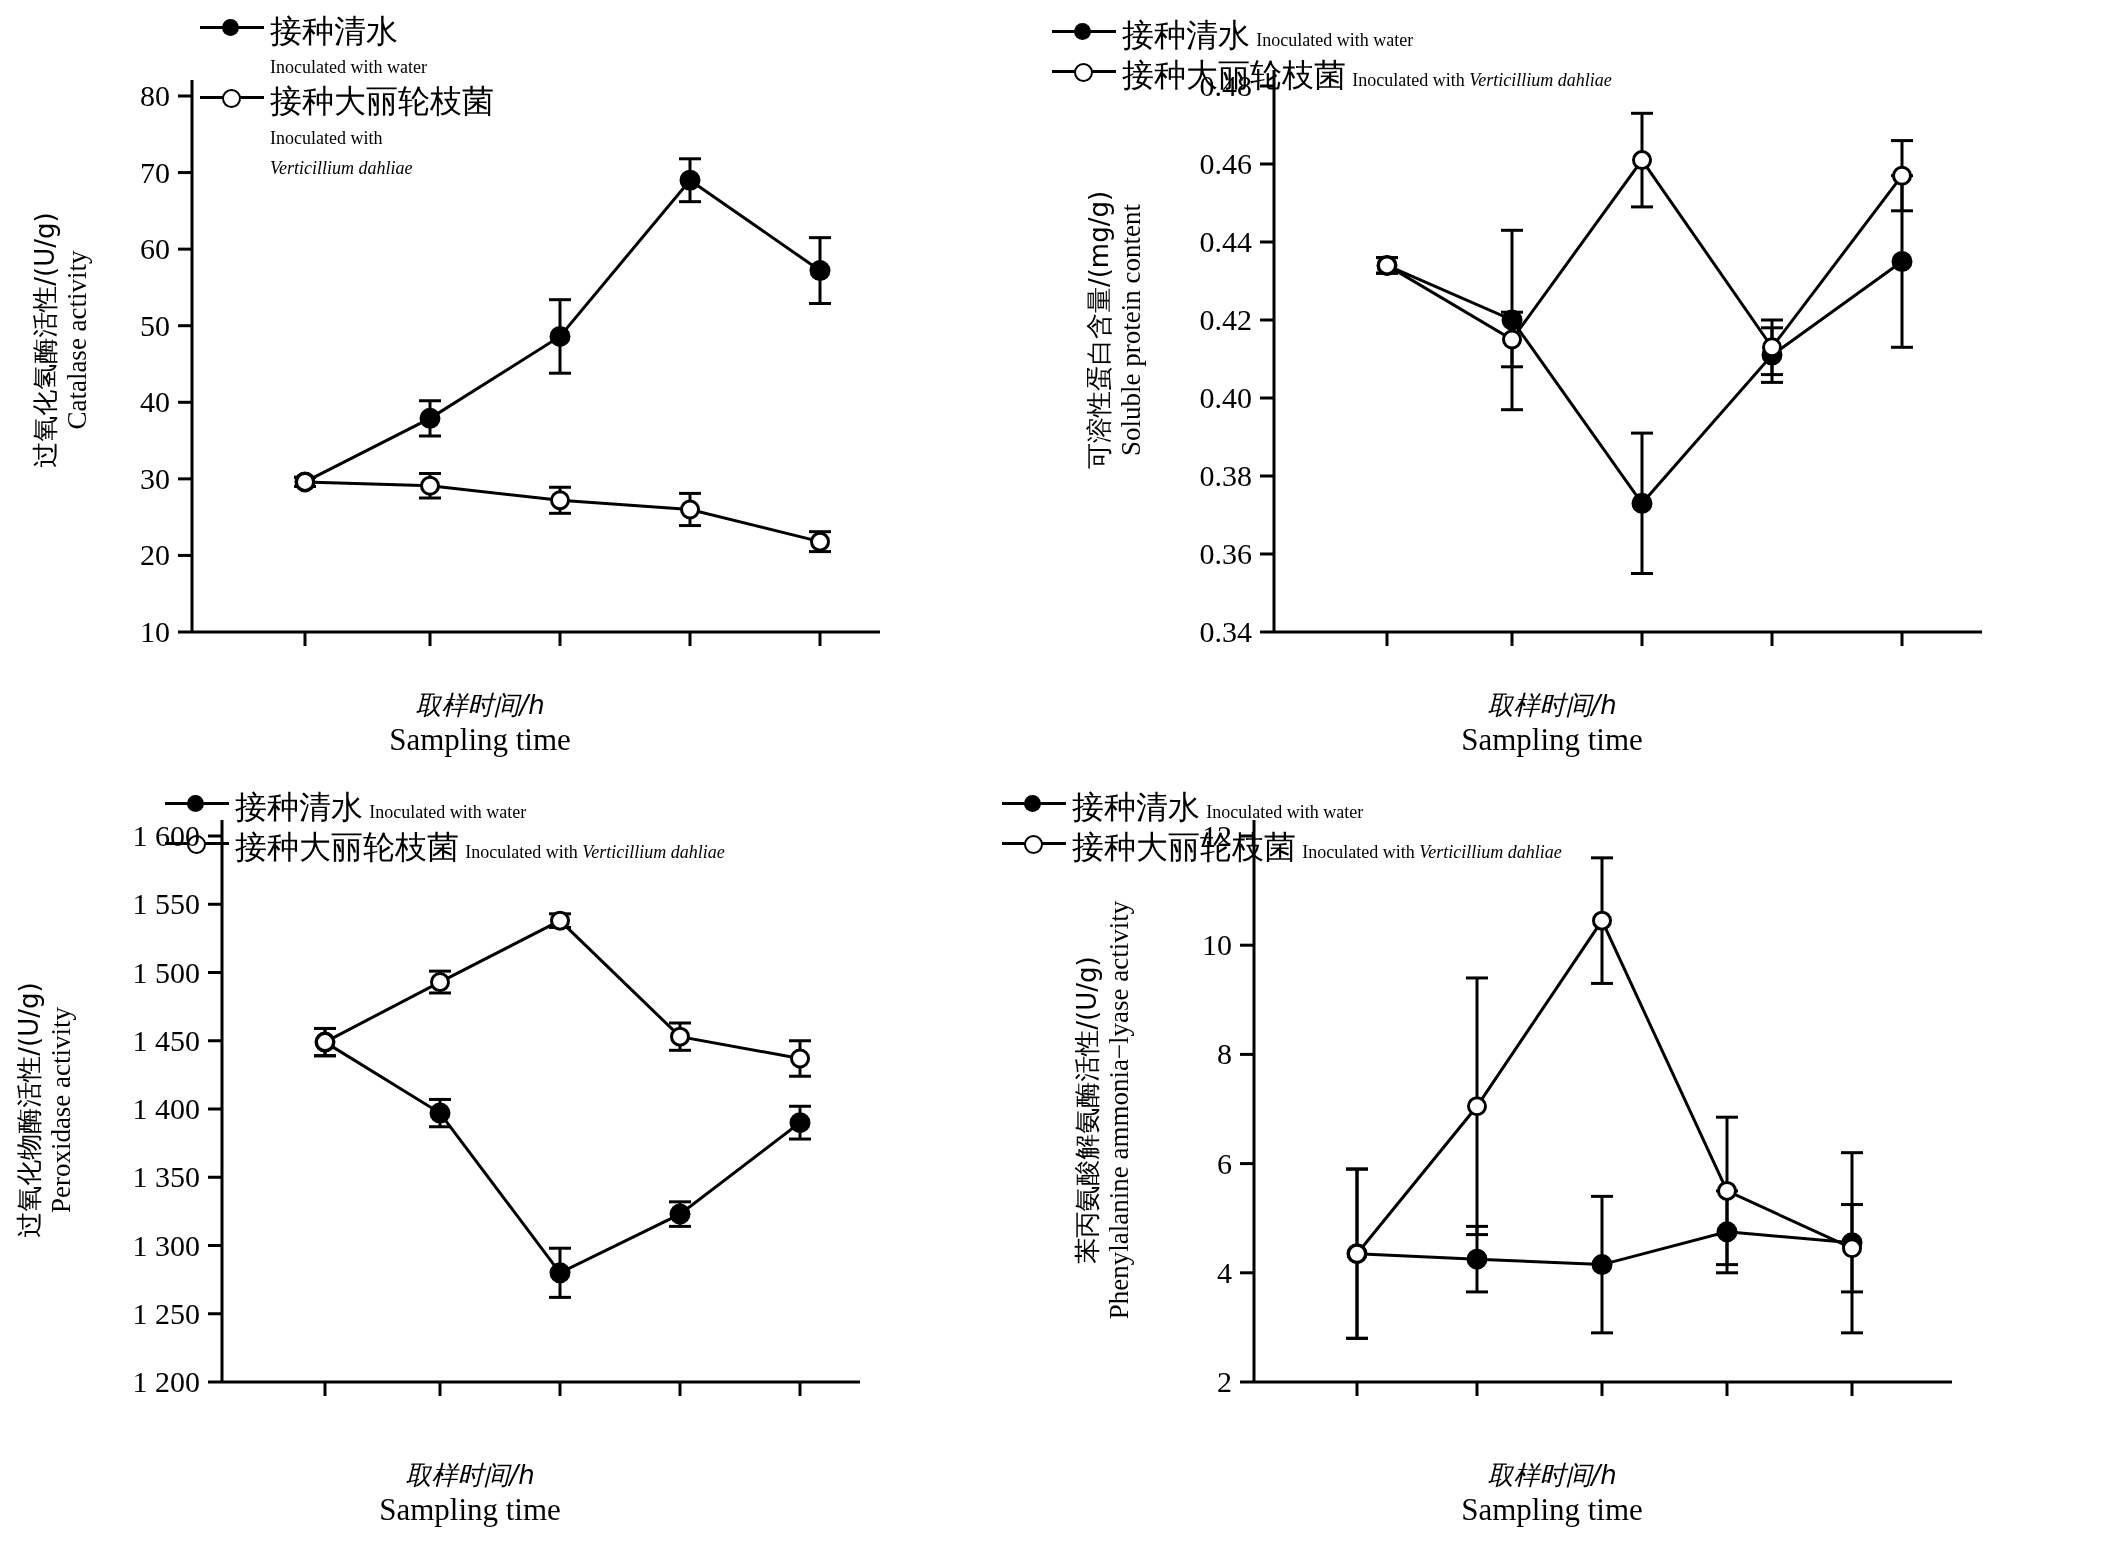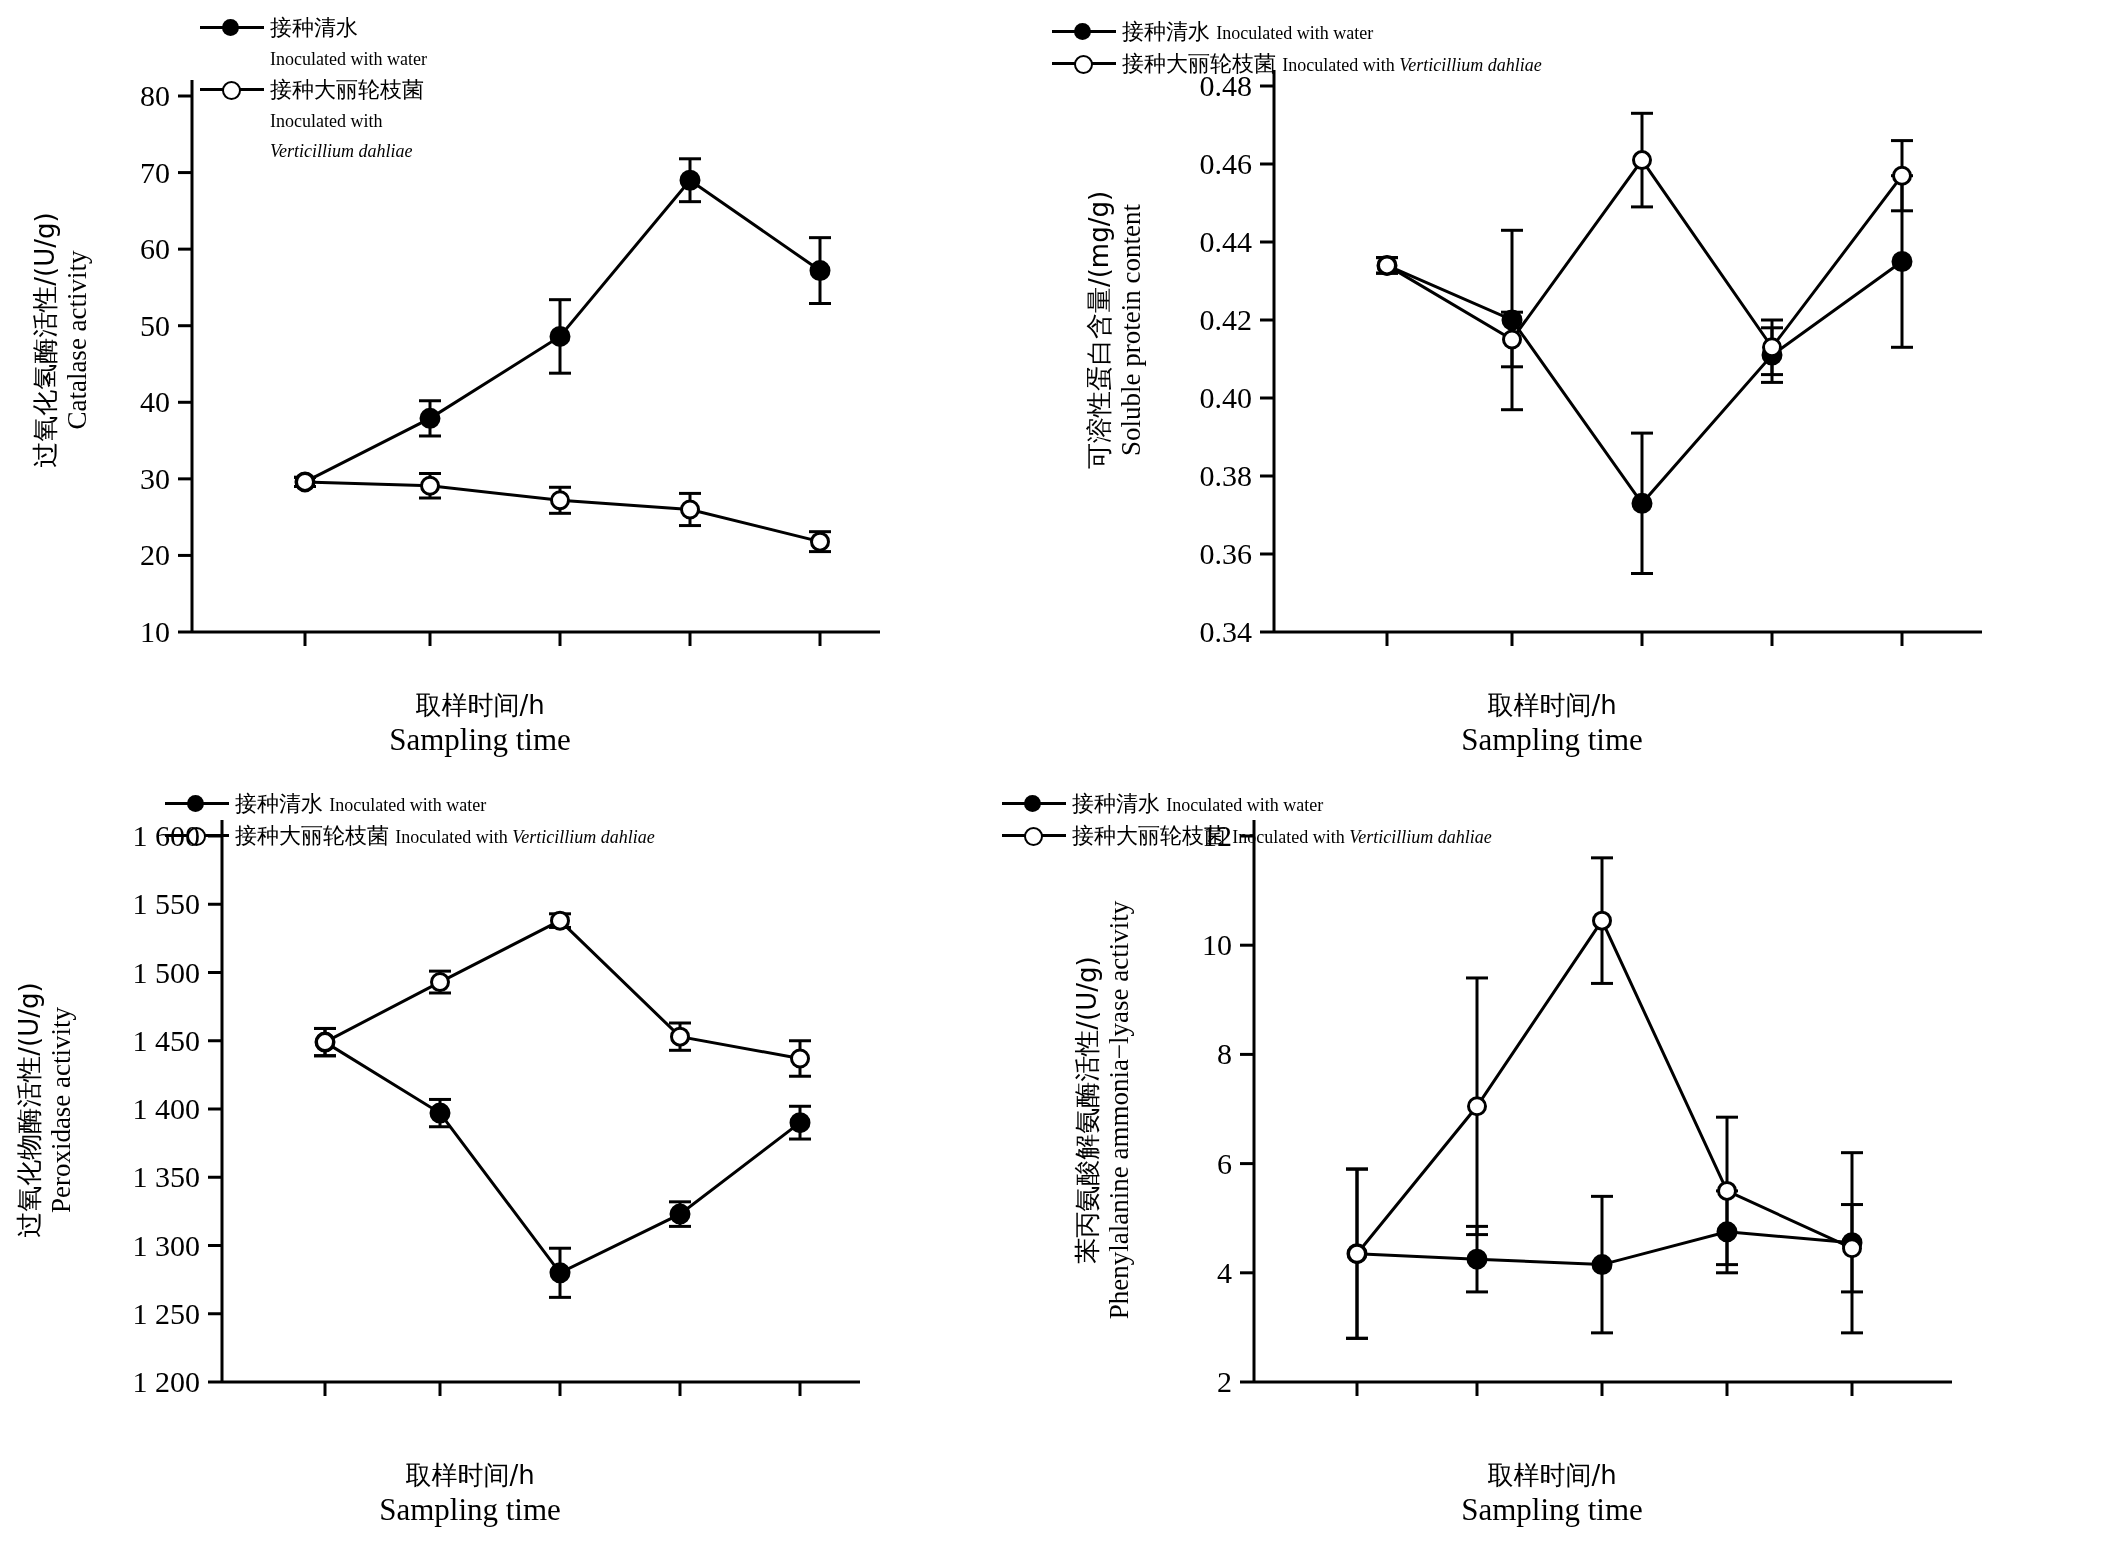--- a/index.html
+++ b/index.html
@@ -27,31 +27,31 @@
     text-align:center;
   }
   .ytitle .cn{font-family:"DejaVu Sans",sans-serif;font-size:26px;}
   .ytitle .en{font-family:"Liberation Serif",serif;font-size:27px;}
   .xtitle{
     position:absolute;
     text-align:center;
     font-size:27px;
     line-height:1.18;
   }
-  .xtitle .cn{font-family:"DejaVu Sans",sans-serif;font-size:26px;}
+  .xtitle .cn{font-family:"DejaVu Sans",sans-serif;font-size:26px;font-style:italic;}
   .xtitle .en{font-family:Liberation Serif, serif;font-size:31px;}
 
   .legend{position:absolute;font-size:25px;line-height:1.2;}
   .legend .row{display:flex;align-items:flex-start;margin-bottom:2px;}
   .legend .sym{width:64px;flex:0 0 64px;height:30px;position:relative;margin-right:6px;}
   .legend .sym .ln{position:absolute;left:0;top:14px;width:64px;height:3px;background:#000;}
   .legend .sym .dotf{position:absolute;left:22px;top:7px;width:17px;height:17px;border-radius:50%;background:#000;}
   .legend .sym .doto{position:absolute;left:22px;top:7px;width:15px;height:15px;border-radius:50%;background:#fff;border:2.5px solid #000;}
   .legend .lbl{white-space:nowrap;}
-  .legend .cn{font-family:"DejaVu Sans",sans-serif;font-size:22px;}
+  .legend .cn{font-family:"DejaVu Sans",sans-serif;font-size:32px;}
   .legend .en{font-family:"Liberation Serif",serif;font-size:18px;}
   .legend .it{font-style:italic;margin-top:16px;}
   .legend .multiline{white-space:normal;max-width:340px;}
 </style>
 </head>
 <body>
 
 <div class="grid">
 
   <div class="panel" id="panel-a">

